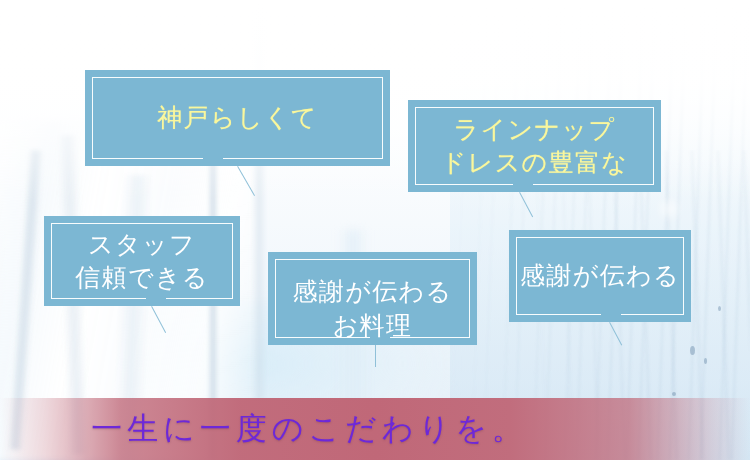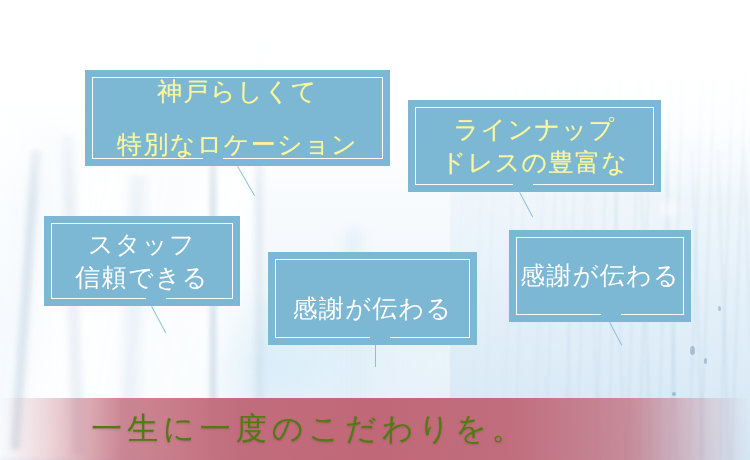--- a/index.html
+++ b/index.html
@@ -140,21 +140,21 @@
       rgba(192,104,120,.97) 32%,
       rgba(192,104,120,1) 50%,
       rgba(192,104,120,.96) 68%,
       rgba(192,104,120,.72) 84%,
       rgba(192,104,120,.20) 95%,
       rgba(192,104,120,0) 100%);
   }
   .band-text{
     position:absolute;left:0;bottom:0;width:614px;height:62px;
     display:flex;align-items:center;justify-content:center;
-    color:#4d7c0f;
+    color:#6d28d9;
     font-size:31px;
     letter-spacing:.16em;
     text-indent:.16em;
     white-space:nowrap;
     text-shadow:0 1px 2px rgba(120,60,72,.35);
   }
 </style>
 </head>
 <body>
 
@@ -180,21 +180,20 @@
   <div class="bokeh" style="left:660px;top:200px;width:18px;height:18px;"></div>
   <div class="bg-topwash"></div>
 
   <div id="callout-layer">
       <div class="leader diag" style="background: rgb(143, 192, 216); position: absolute; left: 238px; top: 166px; width: 34px; height: 1px; transform: rotate(60deg);"></div>
       <div class="box yellow" style="left: 85px; top: 70px; width: 305px; height: 96px; background: rgb(124, 183, 211);">
         <div class="inner"></div>
         <div class="gap" style="left: 118px; width: 20px; background: rgb(124, 183, 211);"></div>
         <div class="label" style="font-size: 25px; gap: 19px;">
           <span>神戸らしくて</span>
-          <span>特別なロケーション</span>
         </div>
       </div>
       <div class="leader diag" style="background: rgb(143, 192, 216); position: absolute; left: 520px; top: 192px; width: 28px; height: 1px; transform: rotate(62deg);"></div>
       <div class="box yellow" style="left: 408px; top: 100px; width: 253px; height: 92px; background: rgb(124, 183, 211);">
         <div class="inner"></div>
         <div class="gap" style="left: 105px; width: 20px; background: rgb(124, 183, 211);"></div>
         <div class="label" style="font-size: 25px;">
           <span>ラインナップ</span>
           <span>ドレスの豊富な</span>
         </div>
@@ -207,20 +206,21 @@
           <span>スタッフ</span>
           <span>信頼できる</span>
         </div>
       </div>
       <div class="leader" style="background: rgb(143, 192, 216); position: absolute; left: 375px; top: 345px; width: 1px; height: 22px;"></div>
       <div class="box white" style="left: 268px; top: 252px; width: 209px; height: 93px; background: rgb(124, 183, 211);">
         <div class="inner"></div>
         <div class="gap" style="left: 102px; width: 20px; background: rgb(124, 183, 211);"></div>
         <div class="label" style="font-size: 25px; margin-top: 20px;">
           <span>感謝が伝わる</span>
+          <span>お料理</span>
         </div>
       </div>
       <div class="leader diag" style="background: rgb(143, 192, 216); position: absolute; left: 610px; top: 322px; width: 26px; height: 1px; transform: rotate(62deg);"></div>
       <div class="box white" style="left: 509px; top: 230px; width: 182px; height: 92px; background: rgb(124, 183, 211);">
         <div class="inner"></div>
         <div class="gap" style="left: 92px; width: 20px; background: rgb(124, 183, 211);"></div>
         <div class="label" style="font-size: 25px;">
           <span>感謝が伝わる</span>
         </div>
       </div>

